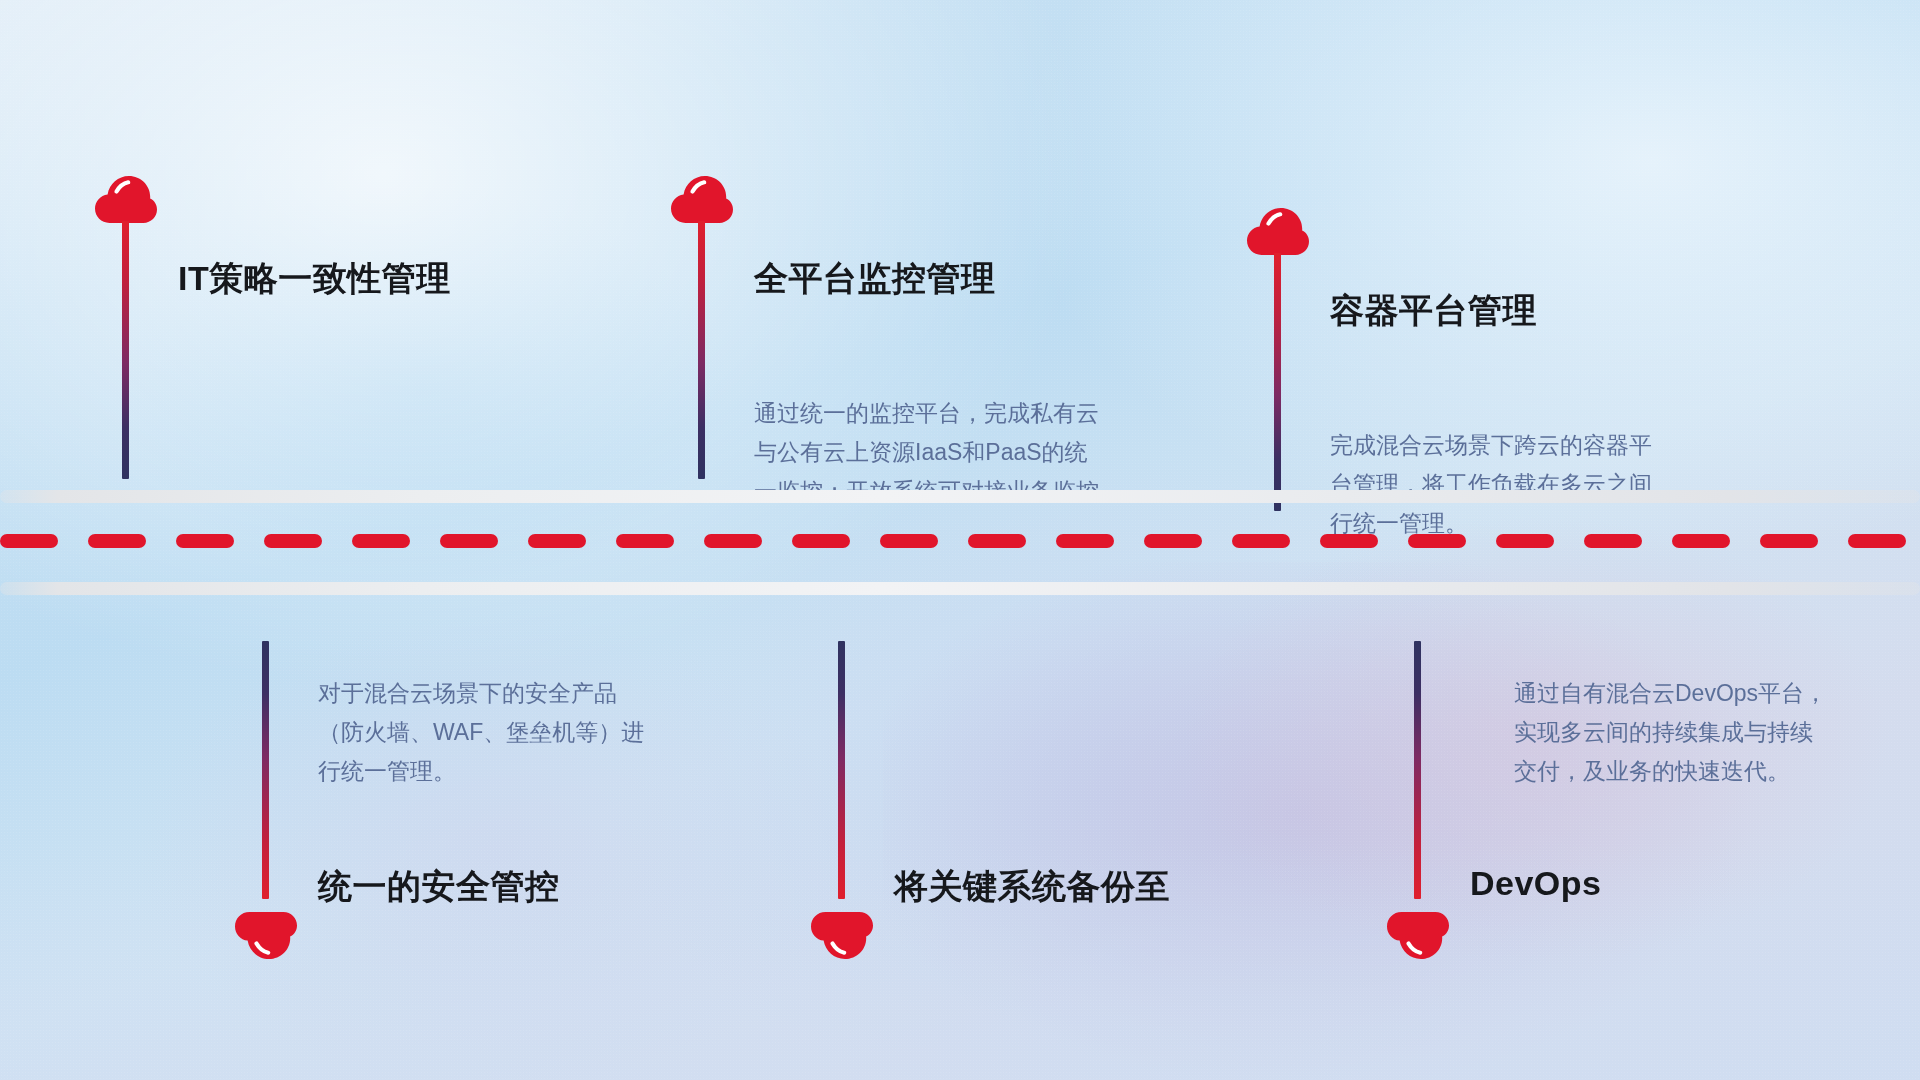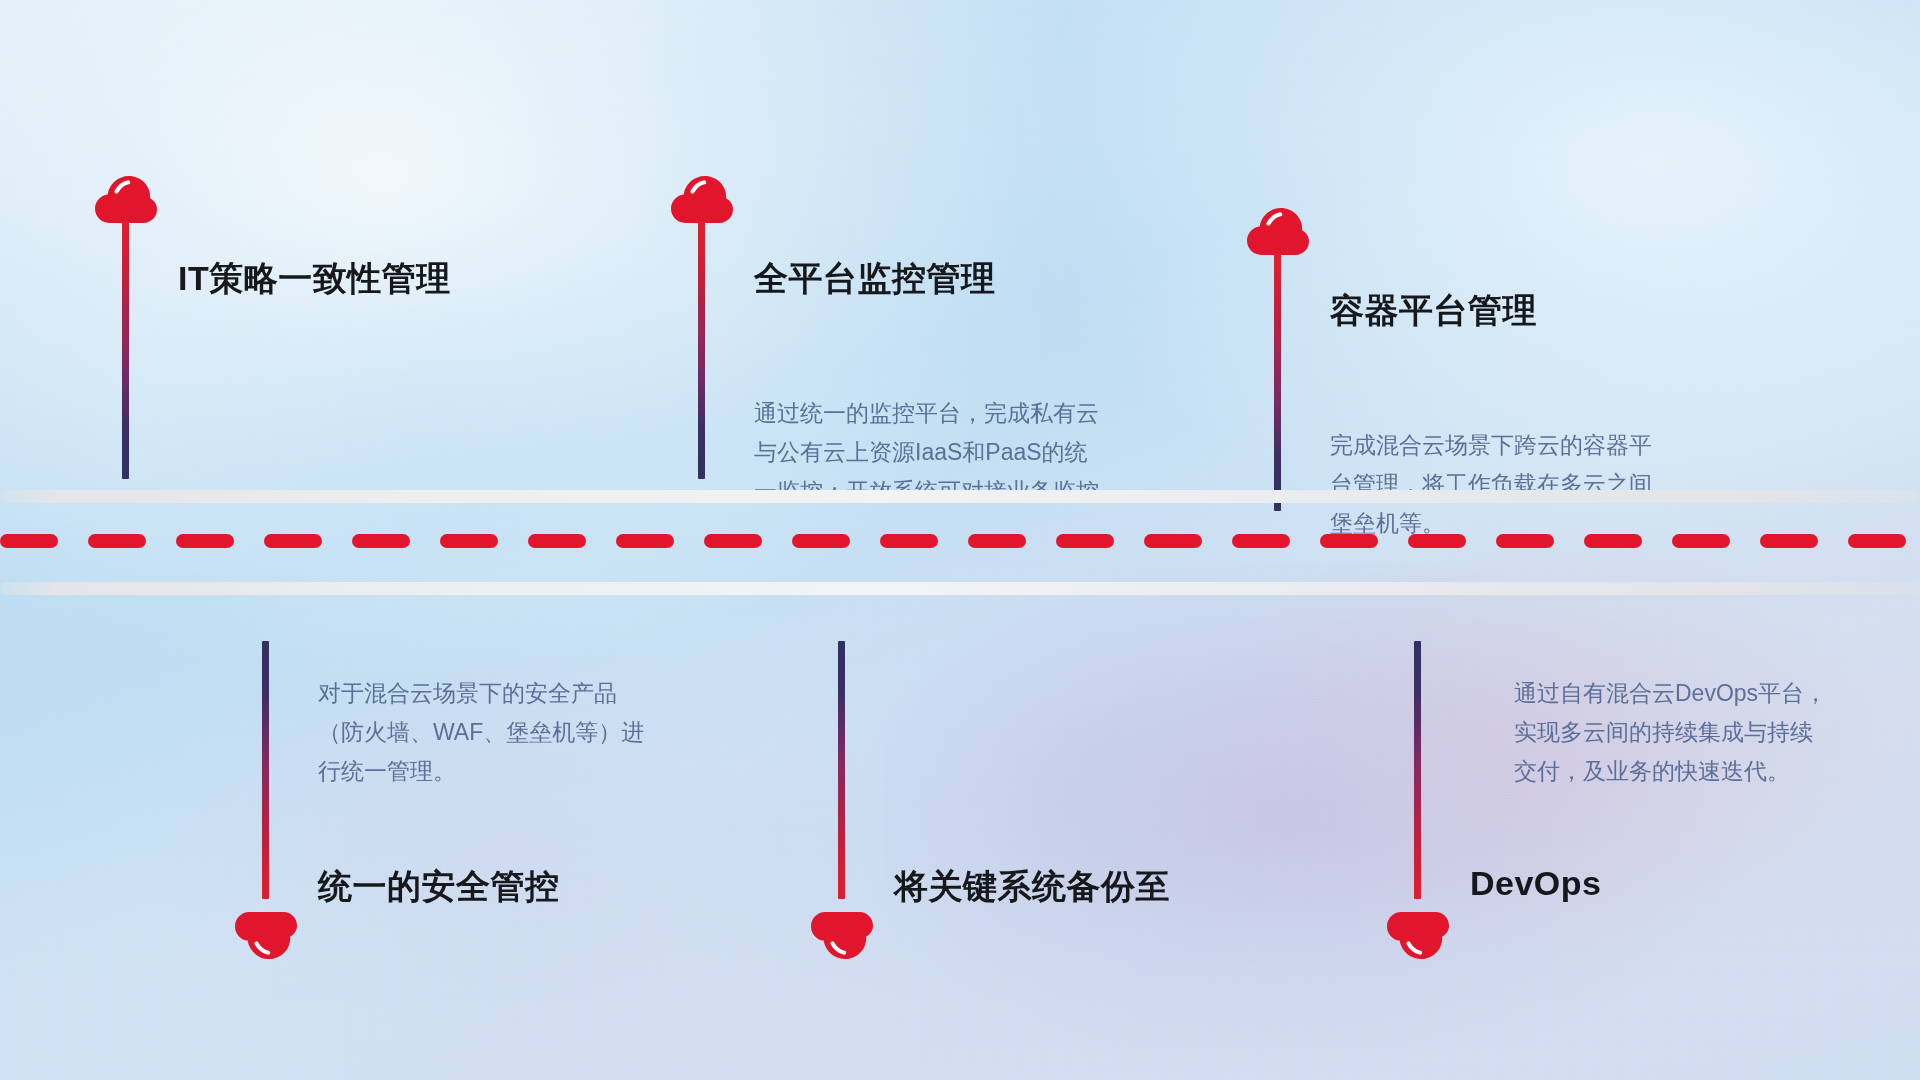--- a/index.html
+++ b/index.html
@@ -113,21 +113,21 @@
                    C14.4 7.8 23.2 0 33.9 0 C45.7 0 55.2 9.3 55.2 20.8
                    C55.2 21.4 55.2 22 55.1 22.6 C59.4 24.6 62 28.7 62 33.6
                    C62 40.9 56 47 48.4 47 Z" fill="#e1152b"></path>
           <path d="M21.5 15.5 C24.6 10.2 28.6 7.2 33.2 6.3" stroke="#ffffff" stroke-width="4.2" stroke-linecap="round" fill="none"></path>
         </svg>
       </div>
       <div class="stem down" style="left:122px;top:205px;height:258px;"></div>
       <h2 class="heading" style="left:178px;top:212px;">容器平台管理</h2>
       <p class="body" style="left:178px;top:355px;width:450px;">完成混合云场景下跨云的容器平
 台管理，将工作负载在多云之间
-堡垒机等。</p>
+行统一管理。</p>
     </div>
   </div>
 
   <div class="road" style="top:490px;height:110px;">
     <div class="road-bar" style="top:0;"></div>
     <div class="road-dashes" id="dashRow" style="top:44px;">
         <div class="dash" style="background: rgb(225, 21, 43);"></div>
         <div class="dash" style="background: rgb(225, 21, 43);"></div>
         <div class="dash" style="background: rgb(225, 21, 43);"></div>
         <div class="dash" style="background: rgb(225, 21, 43);"></div>

